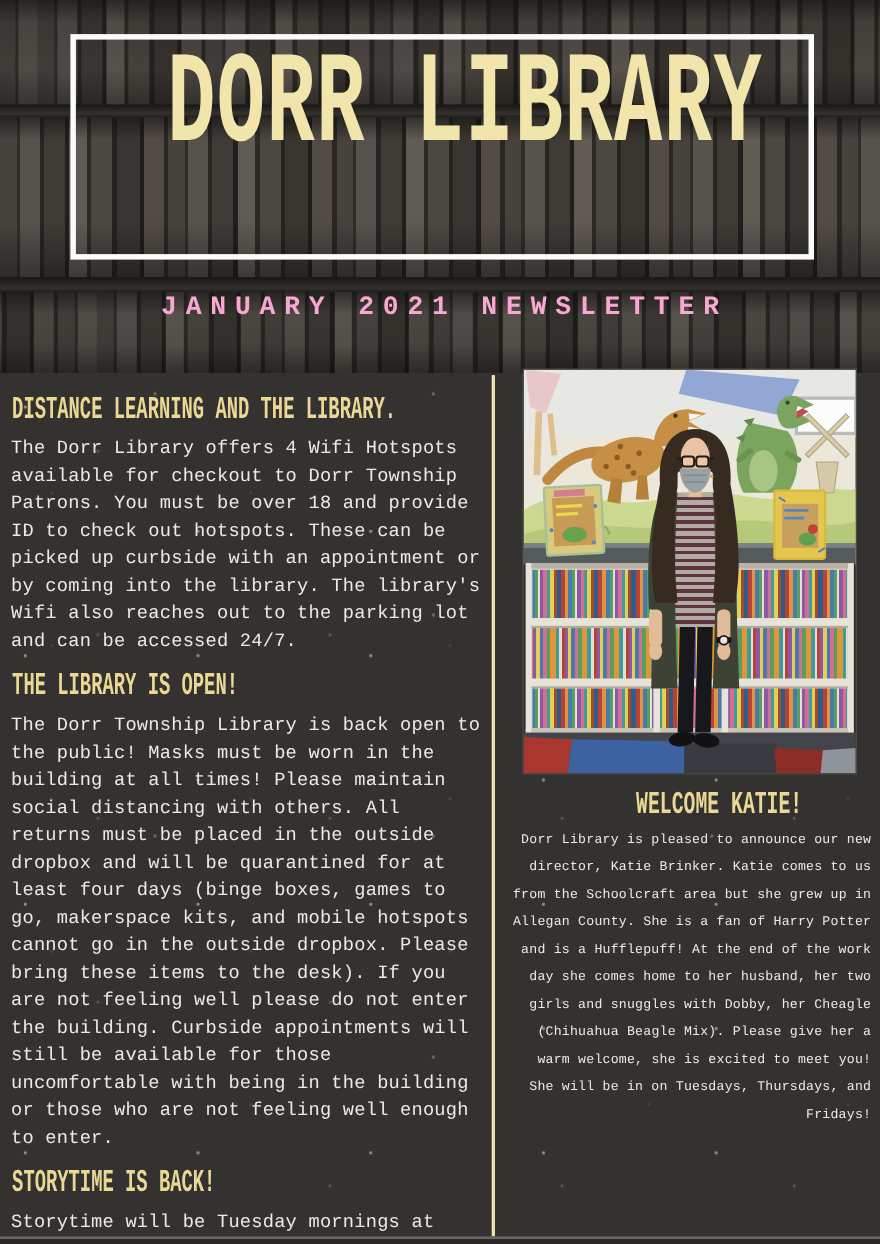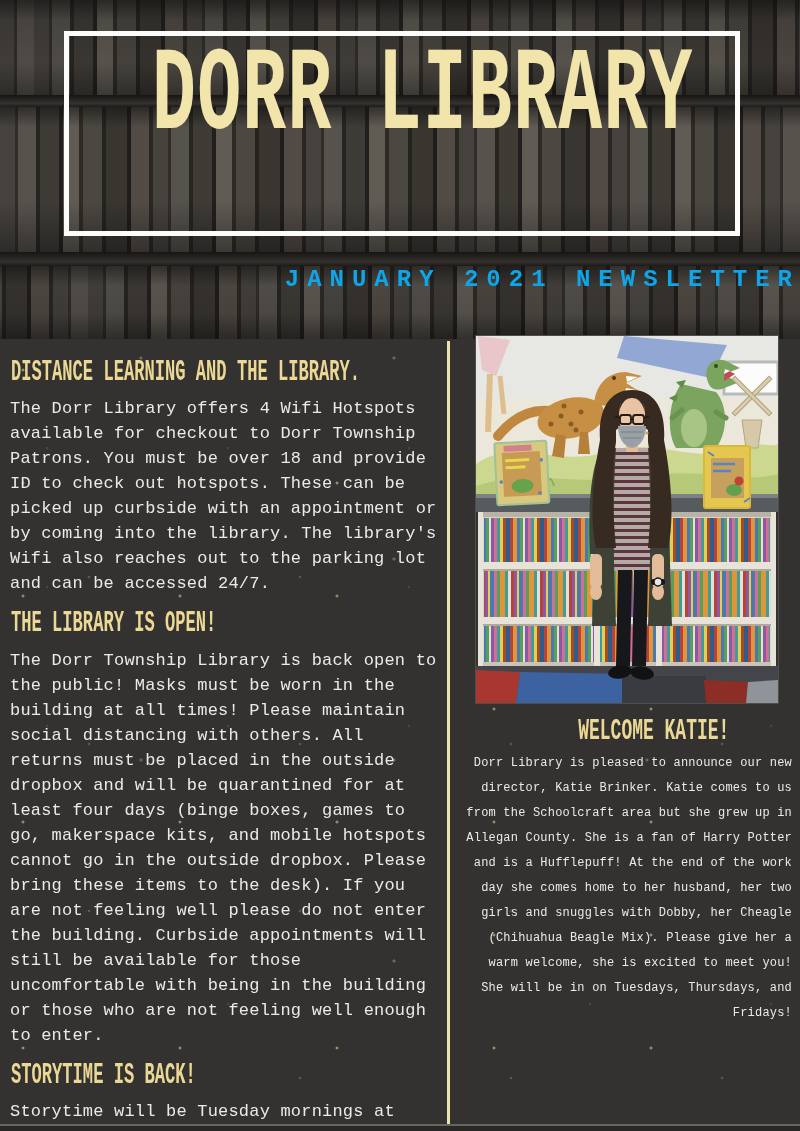--- a/index.html
+++ b/index.html
@@ -36,21 +36,21 @@
     border:5px solid #fcfcfb;
   }
   .page-title{
     position:absolute;left:0;right:0;top:38px;margin:0;
     text-align:center;color:#f2e5ac;font-weight:bold;
     font-size:118px;line-height:1;letter-spacing:2px;white-space:nowrap;
     transform:scaleX(.62);
   }
   .subtitle{
     position:absolute;left:0;right:0;top:266px;margin:0;
-    text-align:right;color:#0ea5e9;font-weight:bold;
+    text-align:center;color:#f9a8d4;font-weight:bold;
     font-size:24px;letter-spacing:8px;padding-left:8px;
   }
 
   
   .main{position:absolute;left:0;top:339px;width:800px;height:785px;}
   .main::before{ 
     content:"";position:absolute;inset:0;pointer-events:none;
     background-image:
       radial-gradient(circle at 23px 31px, rgba(233,214,142,.55) 1.1px, rgba(0,0,0,0) 1.8px),
       radial-gradient(circle at 89px 71px, rgba(255,255,255,.18) 1px, rgba(0,0,0,0) 1.7px),

